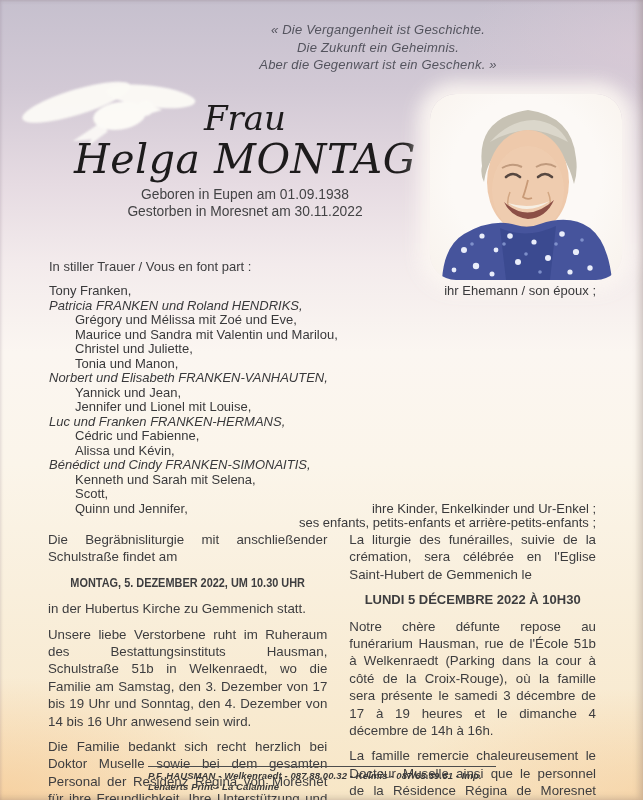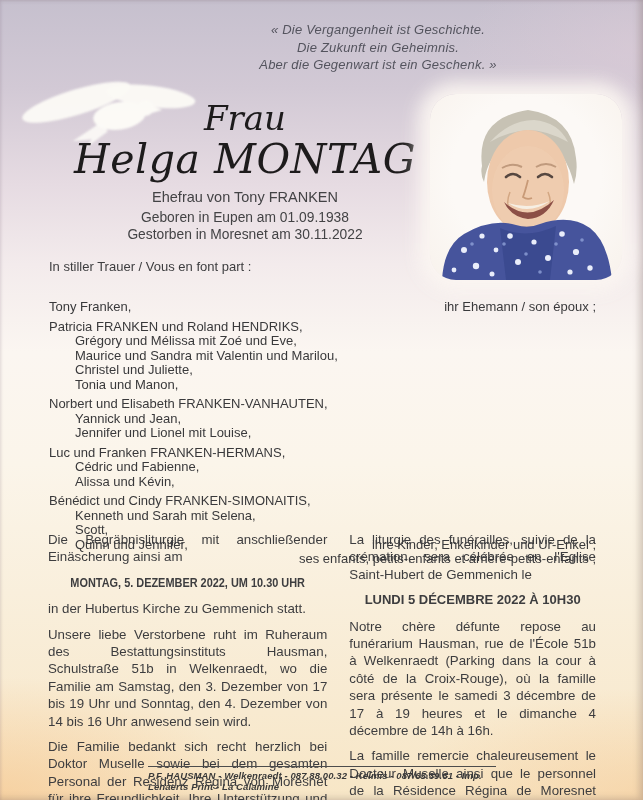--- a/index.html
+++ b/index.html
@@ -24,22 +24,22 @@
   .h-frau{font-family:"DejaVu Serif",serif;font-style:italic;font-size:34px;line-height:36px;}
   .h-name{font-family:"DejaVu Serif",serif;font-style:italic;font-size:41px;line-height:46px;letter-spacing:.5px;}
   .h-spouse{font-size:14.5px;margin-top:7px;color:#434345;}
   .h-dates{margin-top:4px;font-size:13.8px;line-height:17px;color:#434345;}
   
   .portrait{top:94px;left:430px;width:192px;height:186px;border-radius:26px;overflow:hidden;
     background:radial-gradient(ellipse at 50% 45%, #fcf9f6 55%, #f8f2ec 100%);
     box-shadow:0 0 18px 12px rgba(251,246,241,.95);}
   
   .intro{top:259px;left:49px;font-size:13px;}
-  .family{top:300px;left:49px;right:47px;font-size:13px;line-height:14.5px;color:#39393b;}
-  .fam-main{margin-top:5px;}
+  .family{top:284px;left:49px;right:47px;font-size:13px;line-height:14.5px;color:#39393b;}
+  .fam-main{font-style:italic;}
   .fam-sub{padding-left:26px;}
   .spread{display:flex;justify-content:space-between;}
   .fam-right{text-align:right;}
   
   .columns{top:531px;left:48px;right:47px;display:grid;grid-template-columns:1fr 1fr;column-gap:22px;
     font-size:13.3px;line-height:17.4px;}
   .col p{margin:0 0 8px 0;text-align:justify;}
   .col p.single{text-align:left;}
   .date-line{text-align:center;font-weight:bold;margin:7px 0 9px 0;font-size:13px;white-space:nowrap;}
   .date-line span{display:inline-block;}
@@ -66,21 +66,20 @@
 
   <div class="abs quote">
     <div>« Die Vergangenheit ist Geschichte.</div>
     <div>Die Zukunft ein Geheimnis.</div>
     <div>Aber die Gegenwart ist ein Geschenk. »</div>
   </div>
 
   <div class="abs header">
     <div class="h-frau">Frau</div>
     <div class="h-name">Helga MONTAG</div>
-    <div class="h-spouse">Ehefrau von Tony FRANKEN</div>
     <div class="h-dates">
       <div>Geboren in Eupen am 01.09.1938</div>
       <div>Gestorben in Moresnet am 30.11.2022</div>
     </div>
   </div>
 
   <div class="abs portrait">
     <svg viewBox="0 0 192 186" width="192" height="186" aria-hidden="true">
 
       <path d="M52,72 Q46,24 98,16 Q142,22 146,64 Q148,78 144,90 Q136,58 118,50 Q98,44 78,52 Q58,60 54,88 Q50,80 52,72 Z" fill="#c7c2b4"></path>
@@ -158,21 +157,21 @@
     <div class="fam-sub">Scott,</div>
     <div class="spread">
       <span class="fam-sub">Quinn und Jennifer,</span>
       <span>ihre Kinder, Enkelkinder und Ur-Enkel ;</span>
     </div>
     <div class="fam-right">ses enfants, petits-enfants et arrière-petits-enfants ;</div>
   </div>
 
   <div class="abs columns">
     <div class="col">
-      <p>Die Begräbnisliturgie mit anschließender Einäscherung ainsi am</p>
+      <p>Die Begräbnisliturgie mit anschließender Schulstraße findet am</p>
       <div class="date-line">
         <span class="cond">MONTAG, 5. DEZEMBER 2022, UM 10.30 UHR</span>
       </div>
       <p class="single">in der Hubertus Kirche zu Gemmenich statt.</p>
       <p>Unsere liebe Verstorbene ruht im Ruheraum des Bestattungsinstituts Hausman, Schulstraße 51b in Welkenraedt, wo die Familie am Samstag, den 3. Dezember von 17 bis 19 Uhr und Sonntag, den 4. Dezember von 14 bis 16 Uhr anwesend sein wird.</p>
       <p>Die Familie bedankt sich recht herzlich bei Doktor Muselle sowie bei dem gesamten Personal der Residenz Regina von Moresnet für ihre Freundlichkeit, Ihre Unterstützung und ihre liebevolle Pflege.</p>
     </div>
     <div class="col">
       <p>La liturgie des funérailles, suivie de la crémation, sera célébrée en l'Eglise Saint-Hubert de Gemmenich le</p>
       <div class="date-line">

